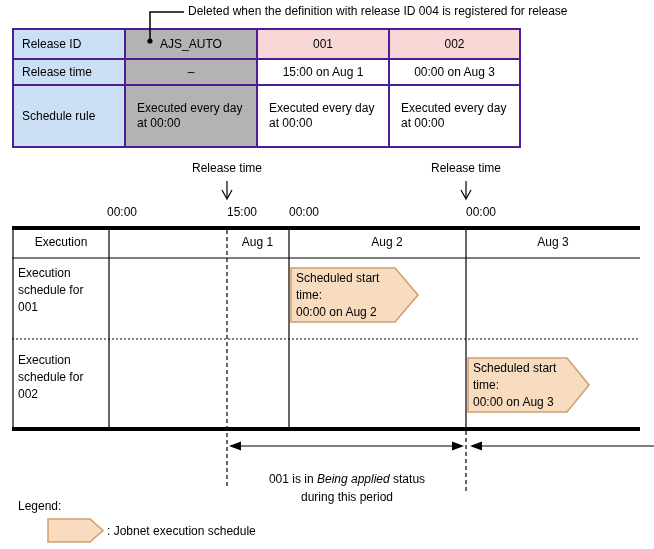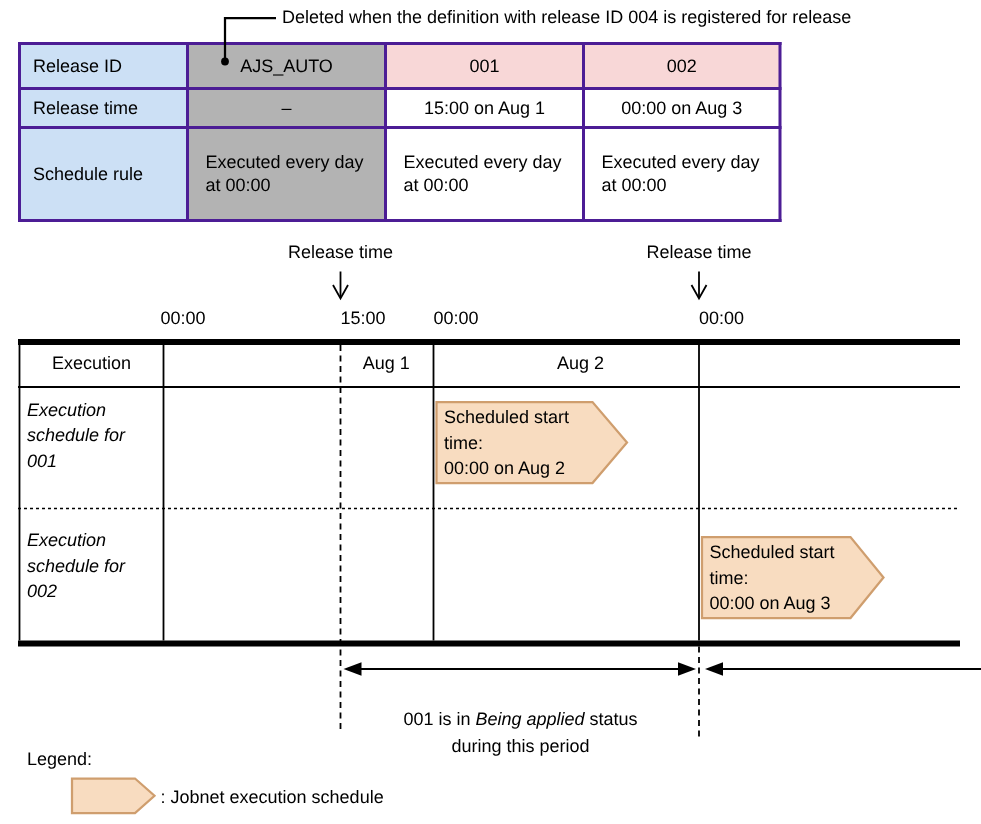--- a/index.html
+++ b/index.html
@@ -27,21 +27,21 @@
   #rel-table .ctr{text-align:center;}
   #rel-table .rulecell{padding-left:11px;padding-right:4px;}
   #rel-table tr.r1 td{height:28px;}
   #rel-table tr.r2 td{height:24px;}
   #rel-table tr.r3 td{height:60px;}
 
   
   #overlay{position:absolute;left:0;top:0;z-index:2;pointer-events:none;}
 
   .banner-text{position:absolute;z-index:3;line-height:17px;white-space:normal;}
-  .exec-label{position:absolute;z-index:3;line-height:17px;white-space:normal;width:88px;font-style:italic;}
+  .exec-label{position:absolute;z-index:3;line-height:17px;white-space:normal;width:88px;}
   .tick{position:absolute;z-index:3;width:60px;text-align:right;line-height:14px;}
   .rtl{position:absolute;z-index:3;width:140px;text-align:center;line-height:14px;}
   .day{position:absolute;z-index:3;text-align:center;line-height:15px;top:235px;}
   .period{position:absolute;z-index:3;line-height:18px;white-space:normal;}
   i{font-style:italic;}
 </style>
 </head>
 <body>
 
 <div id="canvas">
@@ -127,20 +127,21 @@
   <div class="rtl" style="left:396px;top:161px;">Release time</div>
 
   <div class="tick" style="left:77px;top:205px;">00:00</div>
   <div class="tick" style="left:197px;top:205px;">15:00</div>
   <div class="tick" style="left:259px;top:205px;">00:00</div>
   <div class="tick" style="left:436px;top:205px;">00:00</div>
 
   <div class="day" style="left:13px;width:96px;">Execution</div>
   <div class="day" style="left:109px;width:217px;margin-left:40px;">Aug 1</div>
   <div class="day" style="left:289px;width:196px;">Aug 2</div>
+  <div class="day" style="left:466px;width:174px;">Aug 3</div>
 
   <div class="exec-label" style="left:18px;top:265px;">Execution schedule for 001</div>
   <div class="exec-label" style="left:18px;top:352px;">Execution schedule for 002</div>
 
   <div class="banner-text" style="left:296px;top:270px;width:102px;">
     <span>Scheduled start time:</span>
     <br><span>00:00 on Aug 2</span>
   </div>
   <div class="banner-text" style="left:473px;top:360px;width:100px;">
     <span>Scheduled start time:</span>

